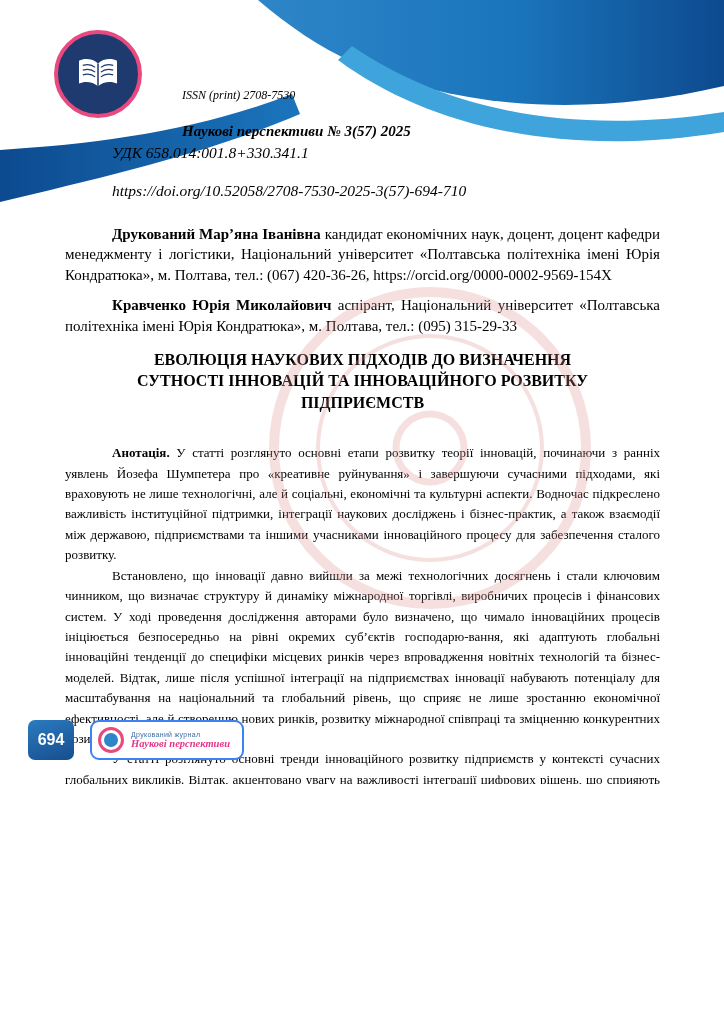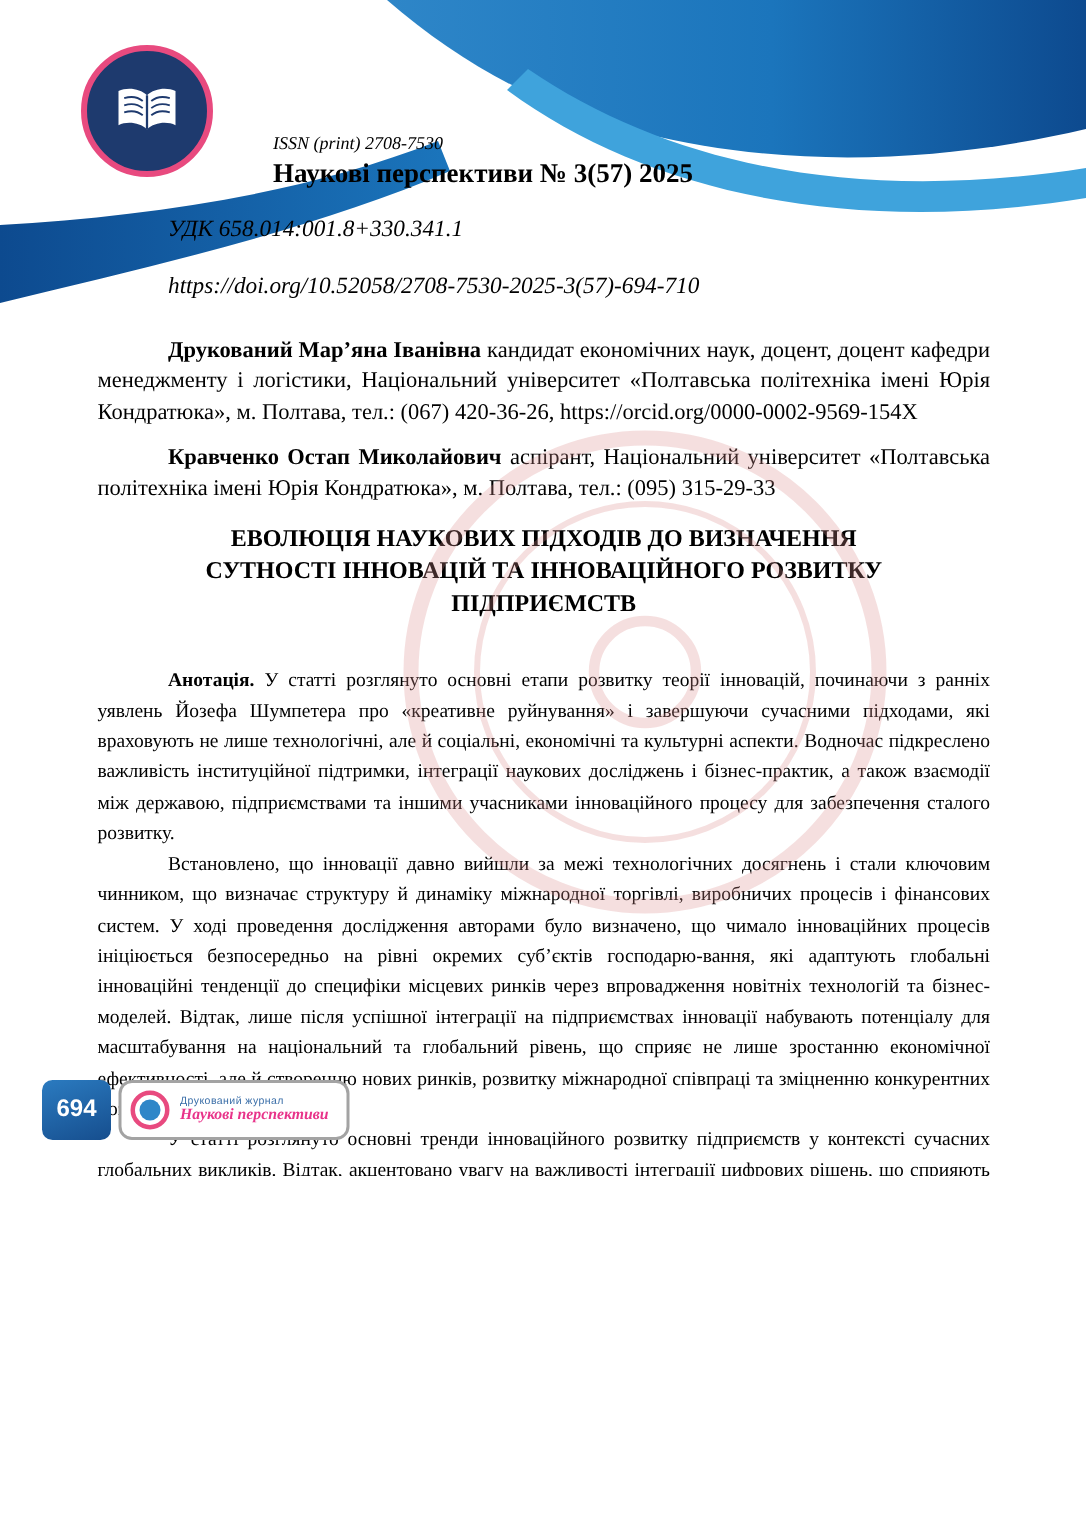--- a/index.html
+++ b/index.html
@@ -10,21 +10,21 @@
   
   .header-art { position:absolute; top:0; left:0; z-index:0; }
   .journal-logo {
     position:absolute; left:54px; top:30px; width:88px; height:88px;
     border-radius:50%; background:#1e3a6e; border:4px solid #e84a7f;
     box-sizing:border-box; display:flex; align-items:center; justify-content:center;
     z-index:3;
   }
   .header-text { position:absolute; left:182px; top:88px; z-index:3; }
   .issn { font-style:italic; font-size:12px; }
-  .journal-name { font-weight:bold; font-size:18px; margin-top:2px; }
+  .journal-name { font-style:italic; font-weight:bold; font-size:15px; margin-top:20px; }
 
   
   .watermark { position:absolute; left:250px; top:268px; z-index:2; opacity:0.28; pointer-events:none; }
 
   
   main {
     position:absolute; top:144px; left:0; width:100%;
     padding:0 64px 0 65px; box-sizing:border-box; z-index:1;
   }
   .udc  { font-style:italic; font-size:15.5px; margin:0 0 20px 47px; }
@@ -40,31 +40,31 @@
   }
   .body-p {
     text-align:justify; font-size:13px; line-height:20.4px;
     text-indent:47px; margin:0;
   }
   .abstract-label { font-weight:bold; }
 
   
   .footer {
     position:absolute; left:28px; bottom:24px; z-index:4;
-    display:flex; align-items:center; gap:5px;
+    display:flex; align-items:center; gap:16px;
   }
   .page-number {
     width:46px; height:40px; border-radius:7px;
     background:linear-gradient(160deg,#2b7bc0,#164e8e);
     color:#fff; font-family:"Liberation Sans", sans-serif;
     font-weight:bold; font-size:16px;
     display:flex; align-items:center; justify-content:center;
   }
   .footer-logo {
-    height:40px; background:#fff; border:2px solid #a3a3a3; border-radius:9px;
+    height:40px; background:#fff; border:2px solid #3b82f6; border-radius:9px;
     display:flex; align-items:center; gap:7px; padding:0 12px 0 6px; box-sizing:border-box;
   }
   .footer-logo-icon {
     width:26px; height:26px; border-radius:50%; border:3px solid #e84a7f;
     box-sizing:border-box; position:relative; flex:0 0 auto;
   }
   .footer-logo-icon::after {
     content:""; position:absolute; inset:3px; border-radius:50%; background:#2e86c8;
   }
   .footer-logo-text { display:flex; flex-direction:column; justify-content:center; }
@@ -112,21 +112,21 @@
     <circle cx="180" cy="180" r="34" fill="none" stroke="#dc8f8f" stroke-width="7"></circle>
   </svg>
 
   <main>
     <p class="udc">УДК 658.014:001.8+330.341.1</p>
 
     <p class="doi">https://doi.org/10.52058/2708-7530-2025-3(57)-694-710</p>
 
     <p class="author-block"><span class="author-name">Друкований Мар’яна Іванівна </span><span>кандидат економічних наук, доцент, доцент кафедри менеджменту і логістики, Національний університет «Полтавська політехніка імені Юрія Кондратюка», м. Полтава, тел.: (067) 420-36-26, https://orcid.org/0000-0002-9569-154X</span></p>
 
-    <p class="author-block"><span class="author-name">Кравченко Остап Миколайович </span><span>аспірант, Національний університет «Полтавська політехніка імені Юрія Кондратюка», м. Полтава, тел.: (095) 315-29-33</span></p>
+    <p class="author-block"><span class="author-name">Кравченко Юрія Миколайович </span><span>аспірант, Національний університет «Полтавська політехніка імені Юрія Кондратюка», м. Полтава, тел.: (095) 315-29-33</span></p>
 
     <h1 class="article-title">ЕВОЛЮЦІЯ НАУКОВИХ ПІДХОДІВ ДО ВИЗНАЧЕННЯ СУТНОСТІ ІННОВАЦІЙ ТА ІННОВАЦІЙНОГО РОЗВИТКУ ПІДПРИЄМСТВ</h1>
 
     <p class="body-p"><span class="abstract-label">Анотація.</span><span> У статті розглянуто основні етапи розвитку теорії інновацій, починаючи з ранніх уявлень Йозефа Шумпетера про «креативне руйнування» і завершуючи сучасними підходами, які враховують не лише технологічні, але й соціальні, економічні та культурні аспекти. Водночас підкреслено важливість інституційної підтримки, інтеграції наукових досліджень і бізнес-практик, а також взаємодії між державою, підприємствами та іншими учасниками інноваційного процесу для забезпечення сталого розвитку.</span></p>
 
     <p class="body-p">Встановлено, що інновації давно вийшли за межі технологічних досягнень і стали ключовим чинником, що визначає структуру й динаміку міжнародної торгівлі, виробничих процесів і фінансових систем. У ході проведення дослідження авторами було визначено, що чимало інноваційних процесів ініціюється безпосередньо на рівні окремих суб’єктів господарю-вання, які адаптують глобальні інноваційні тенденції до специфіки місцевих ринків через впровадження новітніх технологій та бізнес-моделей. Відтак, лише після успішної інтеграції на підприємствах інновації набувають потенціалу для масштабування на національний та глобальний рівень, що сприяє не лише зростанню економічної ефективності, але й створенню нових ринків, розвитку міжнародної співпраці та зміцненню конкурентних позицій на світовій арені.</p>
 
     <p class="body-p">У статті розглянуто основні тренди інноваційного розвитку підприємств у контексті сучасних глобальних викликів. Відтак, акцентовано увагу на важливості інтеграції цифрових рішень, що сприяють персоналізації продуктів і послуг, а також на застосуванні принципів циркулярної економіки</p>
   </main>
 

